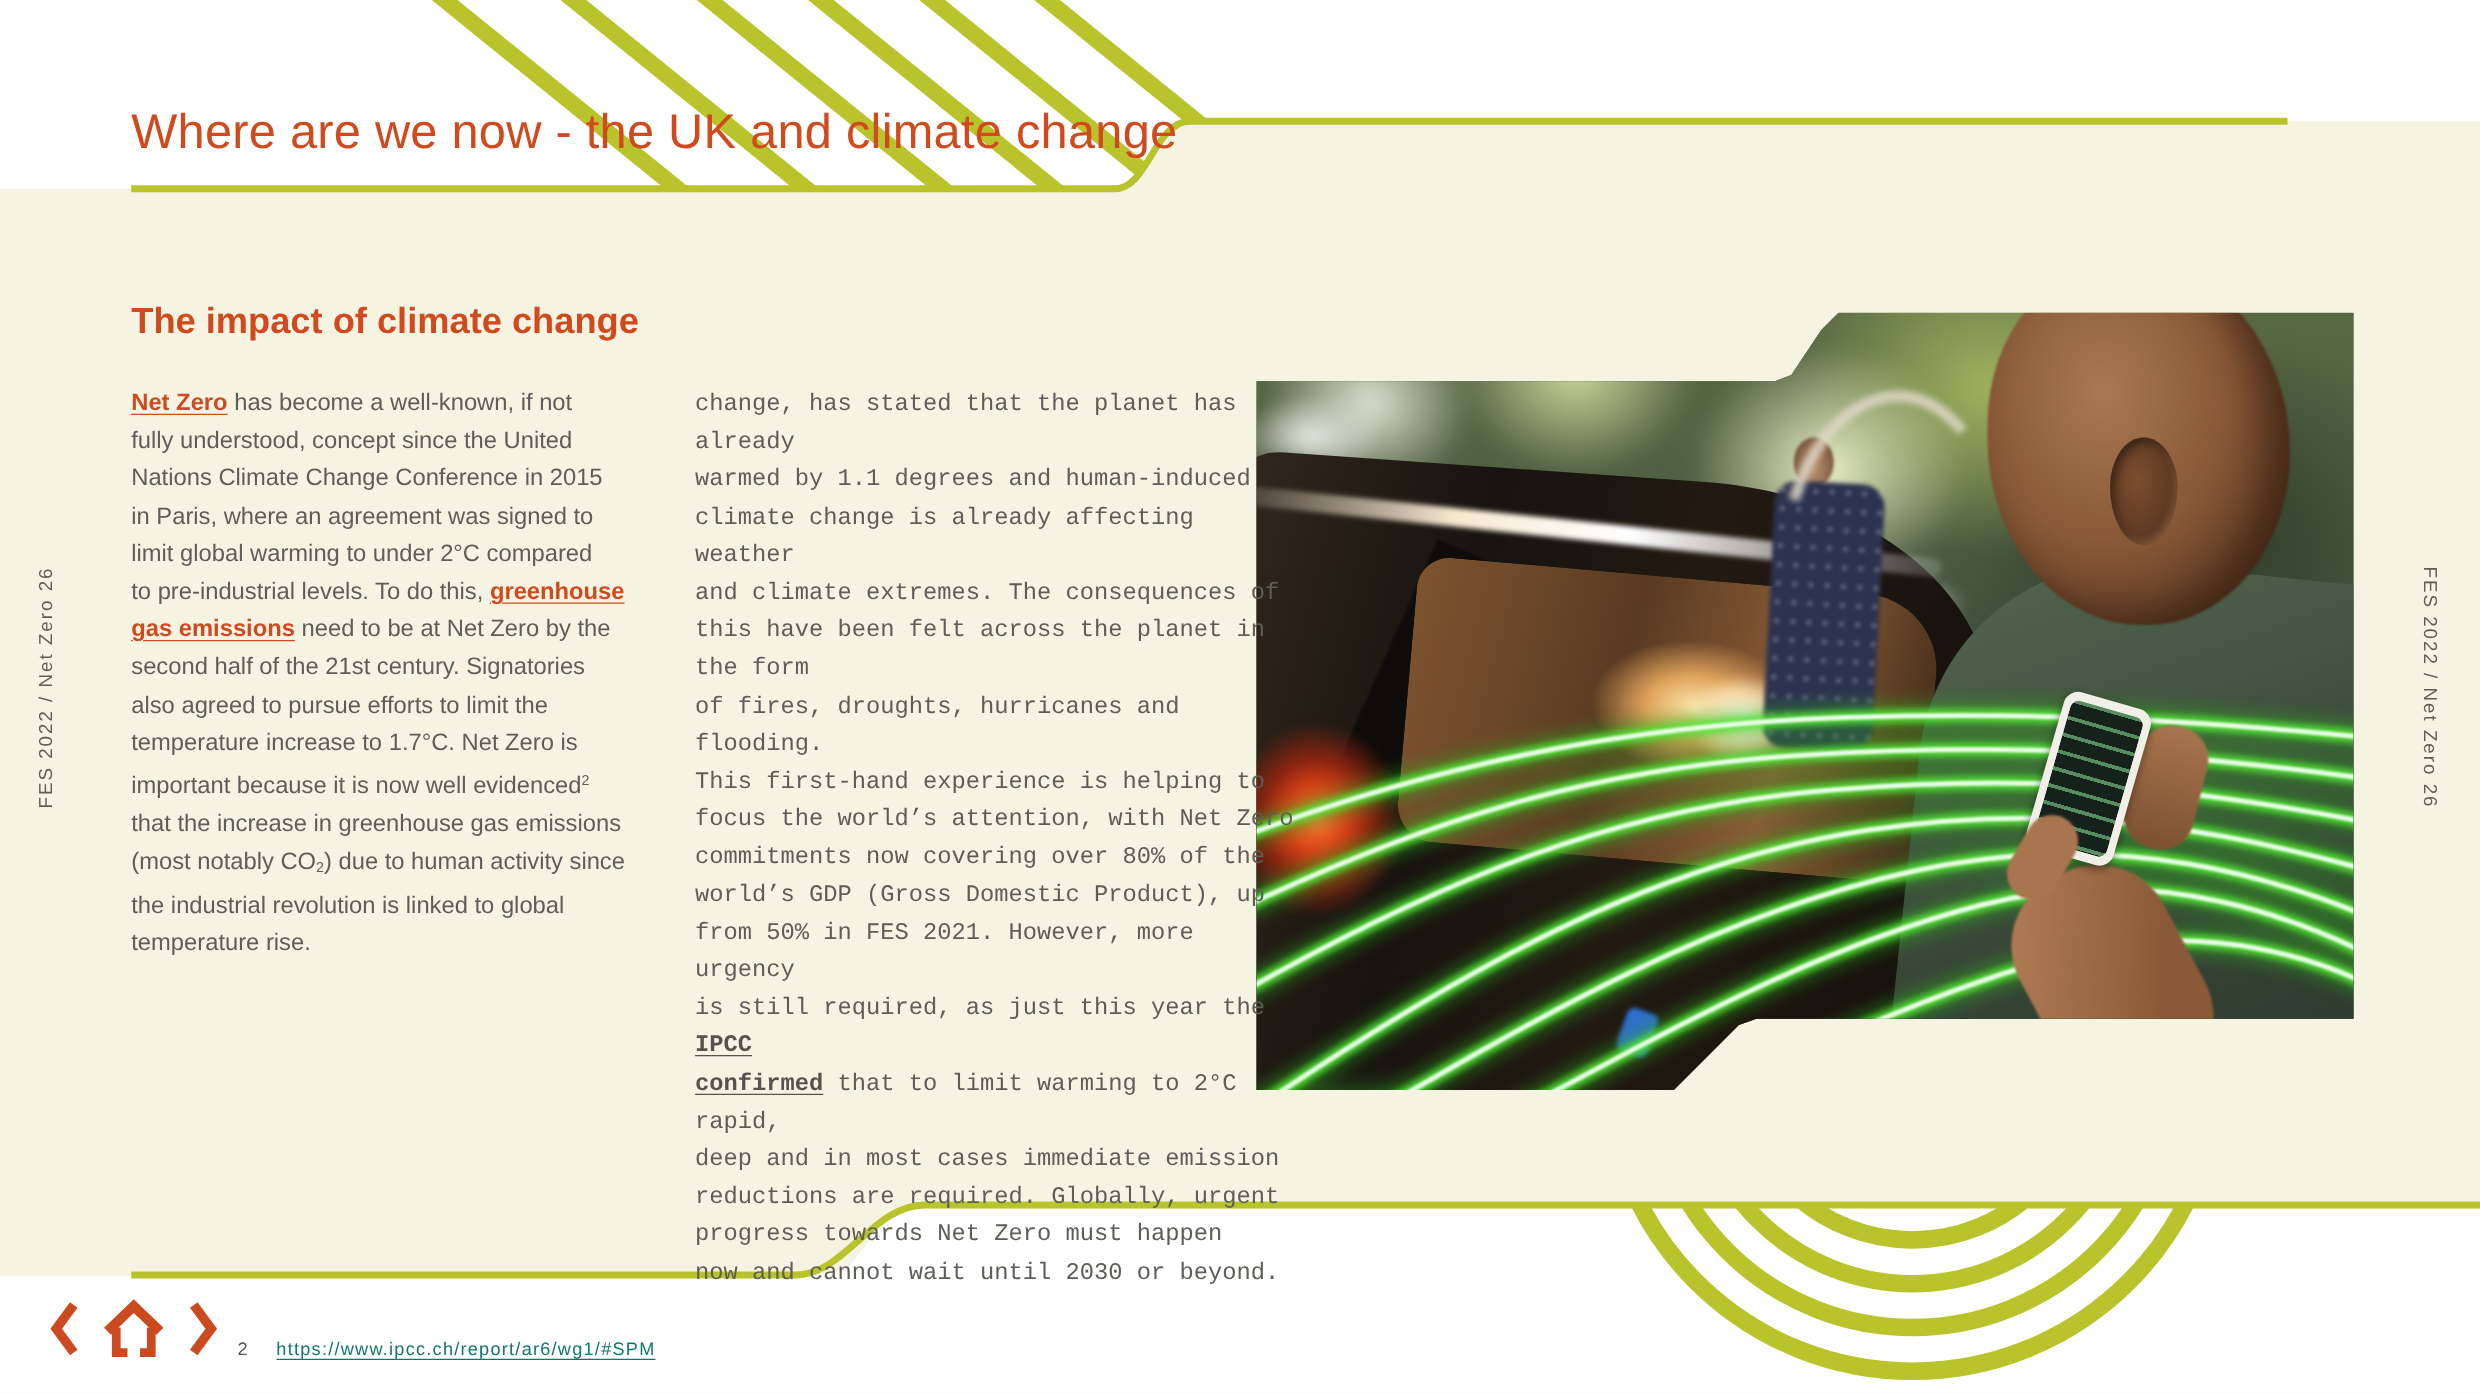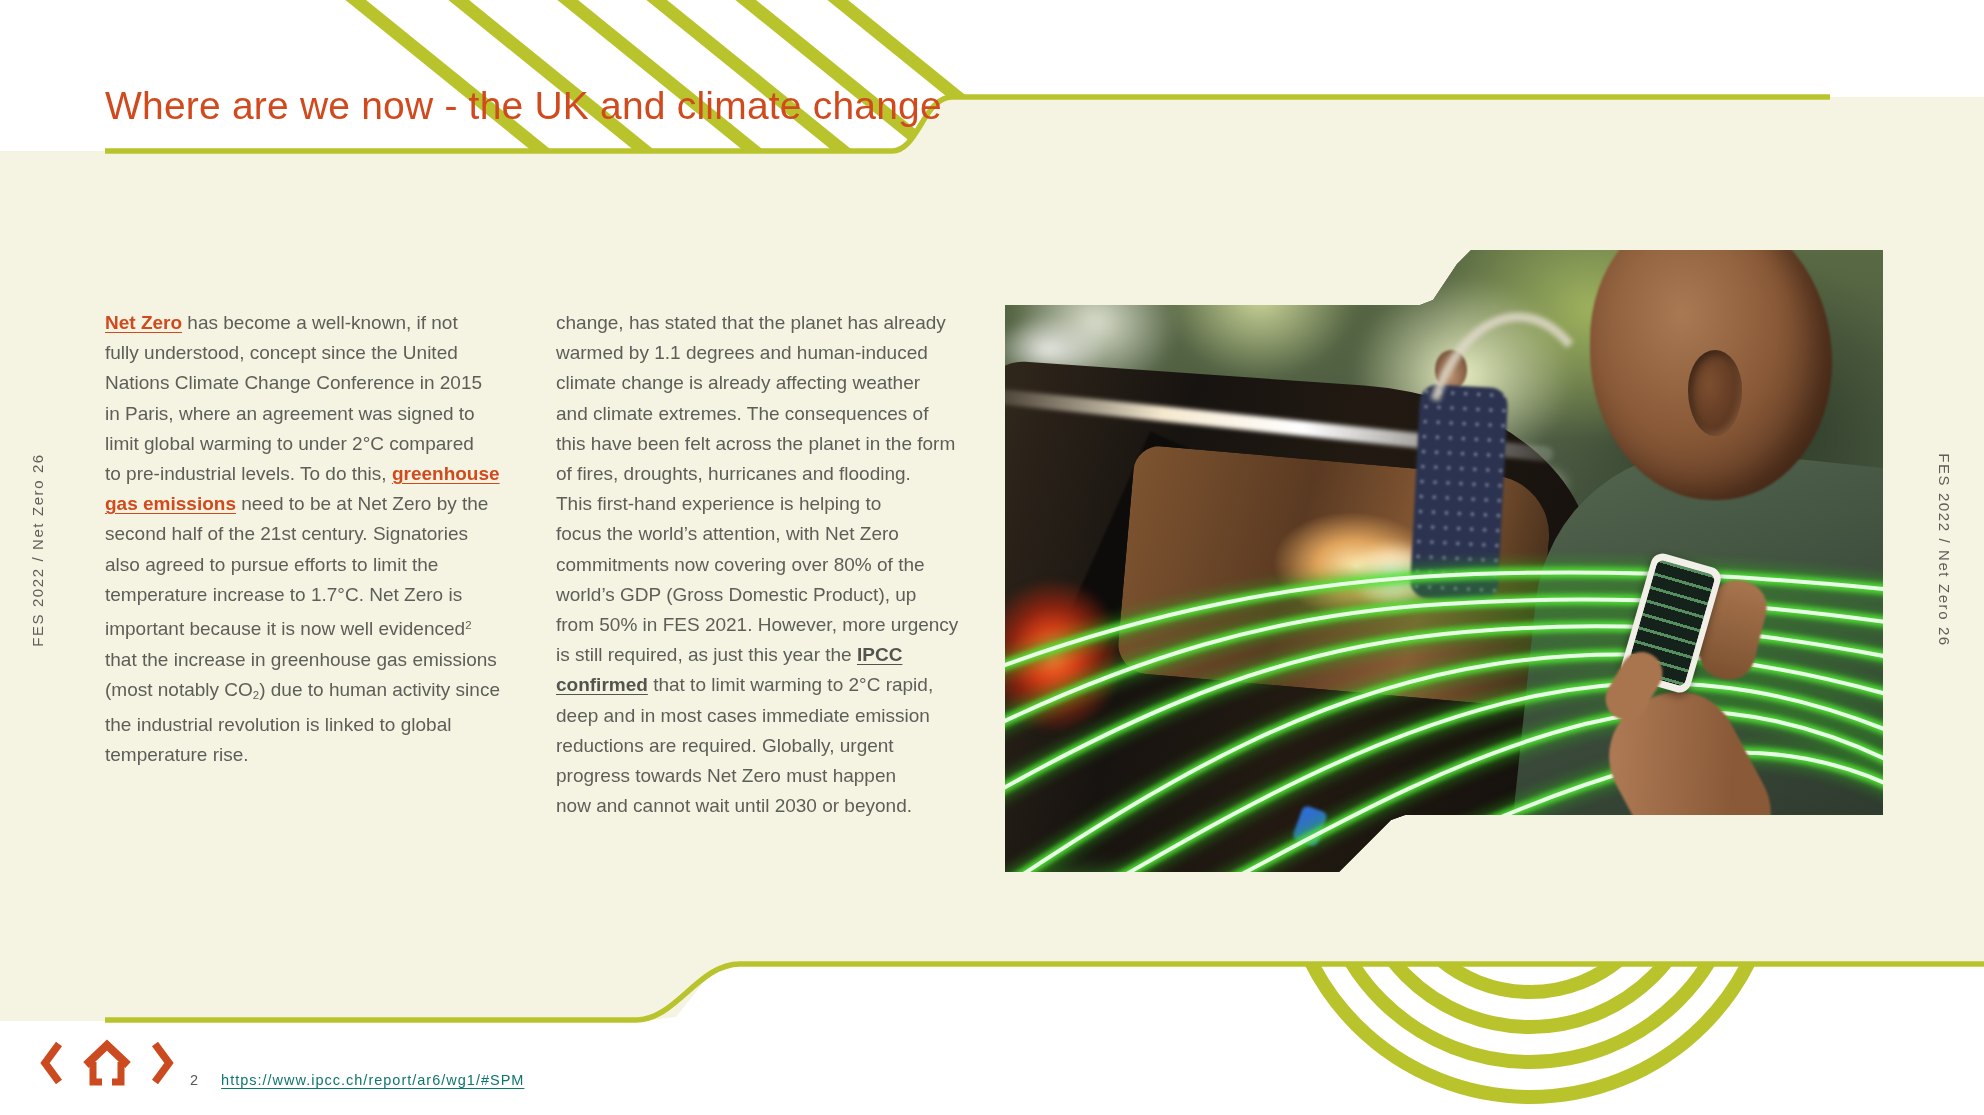--- a/index.html
+++ b/index.html
@@ -20,21 +20,21 @@
   .border-lines{position:absolute;left:0;top:0;z-index:3;pointer-events:none;}
   
   .bottom-band{position:absolute;left:0;top:960px;width:1984px;height:155px;background:#ffffff;z-index:2;
     clip-path:polygon(0 61px,644px 61px,676px 57px,712px 12px,744px 5px,1984px 5px,1984px 155px,0 155px);}
   
   .title{position:absolute;left:105px;top:84px;margin:0;font-size:39px;font-weight:400;color:var(--orange);
     letter-spacing:.2px;z-index:4;white-space:nowrap;}
   .heading{position:absolute;left:105px;top:241px;margin:0;font-size:29px;font-weight:700;color:var(--orange);z-index:4;}
   .col{position:absolute;top:308px;font-size:19px;line-height:30.2px;color:var(--gray);z-index:4;}
   .col-left{left:105px;width:452px;}
-  .col-right{left:556px;width:480px;}
+  .col-right{left:556px;width:480px;font-family:Liberation Mono, monospace;}
   .para{margin:0;white-space:pre-line;}
   .para + .para{margin-top:28px;}
   .seg-o{color:var(--orange);font-weight:700;text-decoration:underline;text-underline-offset:3px;}
   .seg-g{color:var(--graylink);font-weight:700;text-decoration:underline;text-underline-offset:3px;}
   .seg-sup{font-size:.6em;vertical-align:.55em;}
   .seg-sub{font-size:.6em;vertical-align:-.25em;}
   
   .side-label{position:absolute;top:550px;font-size:15px;letter-spacing:1.6px;color:var(--gray);
     white-space:nowrap;z-index:4;}
   .side-left{left:37px;transform:translate(-50%,-50%) rotate(-90deg);}
@@ -213,20 +213,21 @@
       </g>
     </svg>
   </div>
 
   <svg class="border-lines" width="1984" height="1115">
     <path d="M105 151 L892 151 C918 151 924 97 952 97 L1830 97" fill="none" stroke="#b9c42c" stroke-width="5.5"></path>
     <path d="M105 1020 L636 1020 C676 1020 698 964 740 964 L1984 964" fill="none" stroke="#b9c42c" stroke-width="5.5"></path>
   </svg>
 
   <h1 class="title">Where are we now - the UK and climate change</h1>
+  <h2 class="heading">The impact of climate change</h2>
 
   <div class="col col-left">
     <p class="para"><span class="seg-o">Net Zero</span><span class="seg-p"> has become a well-known, if not
 fully understood, concept since the United
 Nations Climate Change Conference in 2015
 in Paris, where an agreement was signed to
 limit global warming to under 2°C compared
 to pre-industrial levels. To do this, </span><span class="seg-o">greenhouse
 gas emissions</span><span class="seg-p"> need to be at Net Zero by the
 second half of the 21st century. Signatories

